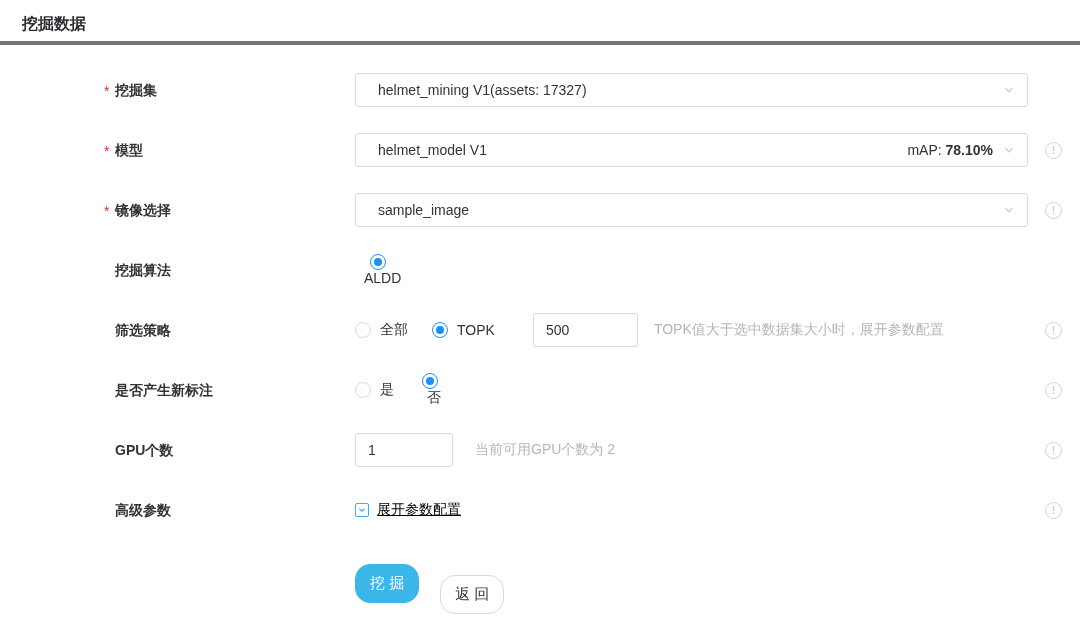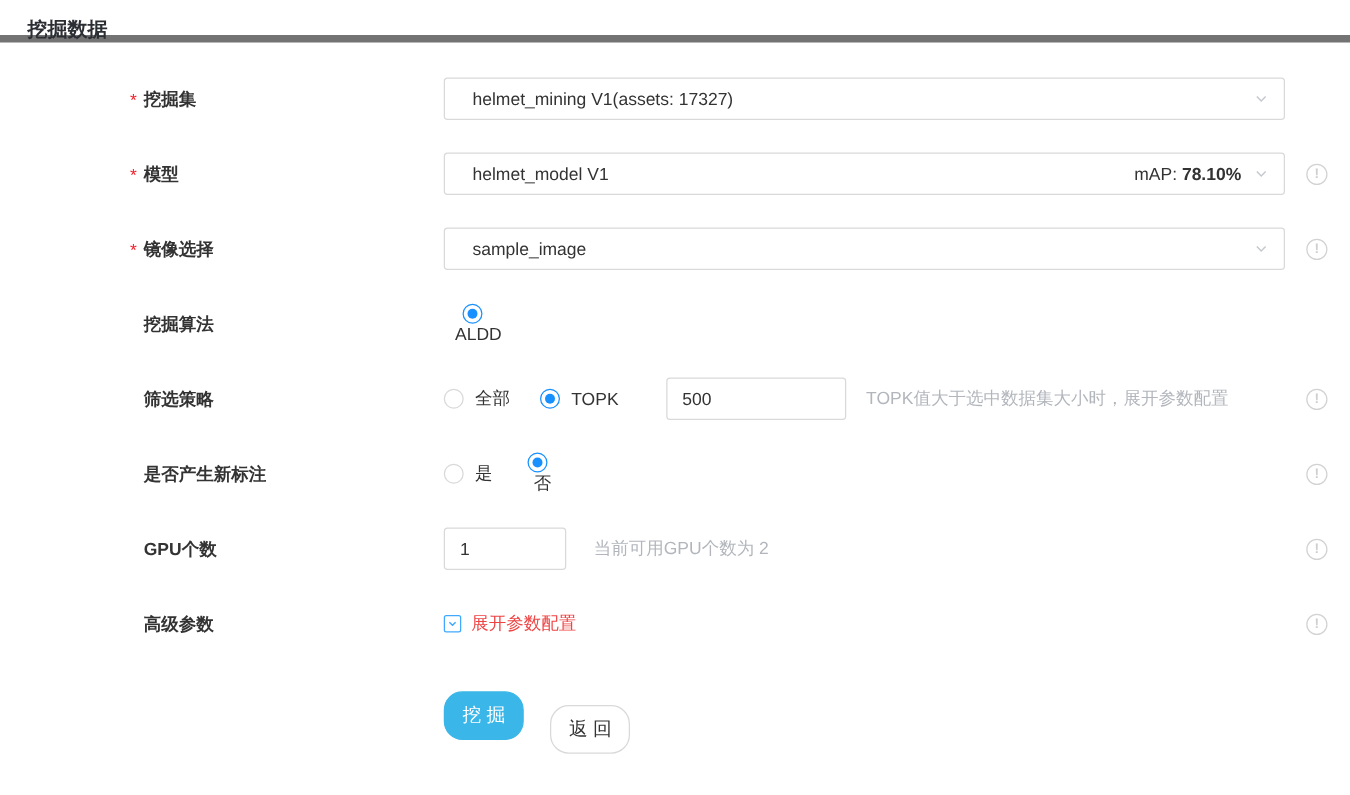--- a/index.html
+++ b/index.html
@@ -1,19 +1,19 @@
 <!DOCTYPE html>
 <html><head>
 <meta charset="utf-8">
 <style>
   * { box-sizing: border-box; margin: 0; padding: 0; }
   html, body { width: 1080px; height: 636px; background: #fff; overflow: hidden; }
   body { font-family: "Liberation Sans", "DejaVu Sans", sans-serif; color: #333; font-size: 14px; }
 
-  .page-header { height: 34px; padding: 14px 0 0 22px; border-bottom: 6px solid #737373; }
+  .page-header { height: 45px; padding: 14px 0 0 22px; border-bottom: 4px solid #737373; }
   .page-title { font-size: 16px; font-weight: 700; color: #2b2e33; }
 
   .form { padding-top: 28px; }
   .form-row { display: flex; align-items: center; min-height: 34px; margin-bottom: 26px; }
   .form-row.extra-gap { margin-top: 12px; }
 
   .form-label { width: 355px; padding-left: 115px; position: relative; font-weight: 700; color: #333; line-height: 34px; }
   .star { position: absolute; left: 104px; top: 1px; color: #f5222d; font-weight: 400; }
 
   .control { width: 673px; display: flex; align-items: center; }
@@ -34,29 +34,29 @@
   .radio-option:last-child { margin-right: 0; flex-direction: column; }
   .radio { width: 16px; height: 16px; border-radius: 50%; background: #fff; border: 1px solid #d9d9d9;
     display: inline-block; position: relative; }
   .radio.checked { border: 1.5px solid #1890ff; }
   .radio.checked::after { content: ""; position: absolute; left: 50%; top: 50%; width: 8px; height: 8px;
     margin: -4px 0 0 -4px; border-radius: 50%; background: #1890ff; }
   .radio-text { margin-left: 9px; color: #333; }
 
   .text-input { height: 34px; border: 1px solid #d9d9d9; border-radius: 3px; padding: 0 12px;
     font-size: 14px; color: #333; font-family: inherit; outline: none; }
-  .topk-input { width: 144px; margin-left: 14px; }
+  .topk-input { width: 105px; margin-left: 14px; }
   .gpu-input { width: 98px; }
   .hint { color: #b2b6bc; margin-left: 16px; white-space: nowrap; }
   .hint-gpu { margin-left: 22px; }
 
   .adv-link { display: inline-flex; align-items: center; color: #40a9ff; cursor: pointer; }
   .adv-link .sq-icon { width: 14px; height: 14px; border: 1px solid #40a9ff; border-radius: 2px;
     display: inline-flex; align-items: center; justify-content: center; margin-right: 8px; }
-  .adv-link .link-text { color: #ef4444; }
+  .adv-link .link-text { color: #000000; text-decoration: underline; }
 
   .btn-row { margin-left: 355px; margin-top: 0; display: flex; align-items: center; }
   .btn { height: 39px; min-width: 64px; padding: 0 14px; border-radius: 15px; font-size: 15px;
     font-family: inherit; cursor: pointer; }
   .btn-primary { background: #3bb6e8; border: 1px solid #3bb6e8; color: #fff; }
   .btn-default { background: #fff; border: 1px solid #d9d9d9; color: #333; margin-left: 21px; margin-top: 22px; }
 </style>
 </head>
 <body>
 

